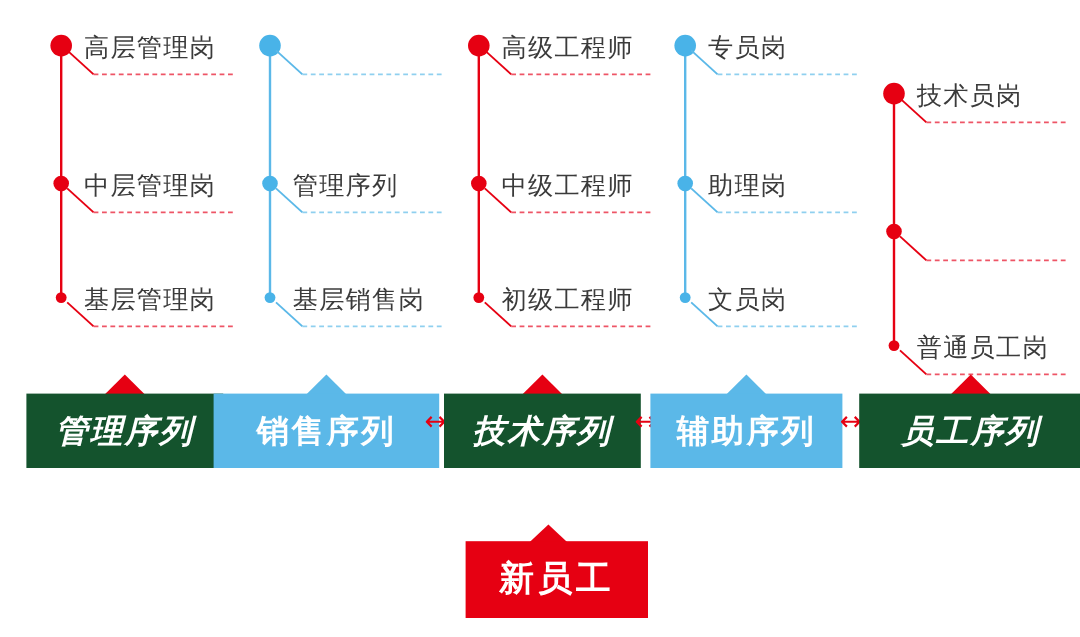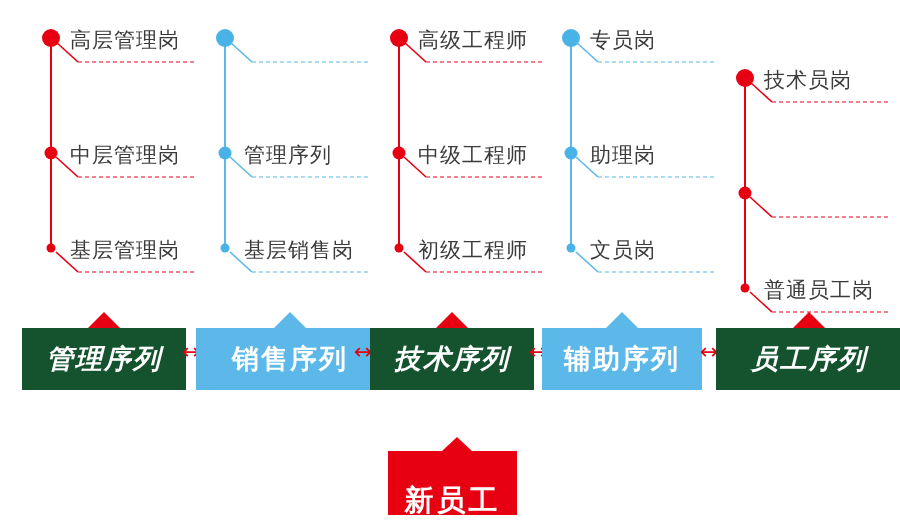--- a/index.html
+++ b/index.html
@@ -92,23 +92,23 @@
     color:#E60012;
     font-size:22px;
     line-height:1;
     transform:translate(-50%,-50%);
     font-family:"DejaVu Sans",sans-serif;
   }
 
   
   .bottom-wrap{position:absolute;left:388px;top:437px;width:138px;height:78px;}
   .bottom-box{
-    position:absolute;left:0;top:14px;width:129px;height:64px;
+    position:absolute;left:0;top:14px;width:152px;height:64px;
     background:#E60012;
-    display:flex;align-items:flex-end;justify-content:center;
+    display:flex;align-items:center;justify-content:center;
   }
   .bottom-box .btext{
     color:#ffffff;font-size:29px;font-weight:bold;letter-spacing:3px;line-height:1;
   }
   .bottom-tab{
     position:absolute;top:0;left:50%;transform:translateX(-50%);
     width:0;height:0;
     border-left:16px solid transparent;
     border-right:16px solid transparent;
     border-bottom:15px solid #E60012;
@@ -256,21 +256,21 @@
     </div>
 
   <div class="banners" id="banners">
       <div class="banner-wrap" style="left: 22px; width: 164px;">
         <div class="tab red"></div>
         <div class="banner red">
           <span class="btext">管理序列</span>
         </div>
       </div>
       <div class="arrow" style="left: 191px;">↔</div>
-      <div class="banner-wrap" style="left: 196px; width: 188px;">
+      <div class="banner-wrap" style="left: 178px; width: 188px;">
         <div class="tab blue"></div>
         <div class="banner blue">
           <span class="btext">销售序列</span>
         </div>
       </div>
       <div class="arrow" style="left: 363px;">↔</div>
       <div class="banner-wrap" style="left: 370px; width: 164px;">
         <div class="tab red"></div>
         <div class="banner red">
           <span class="btext">技术序列</span>

